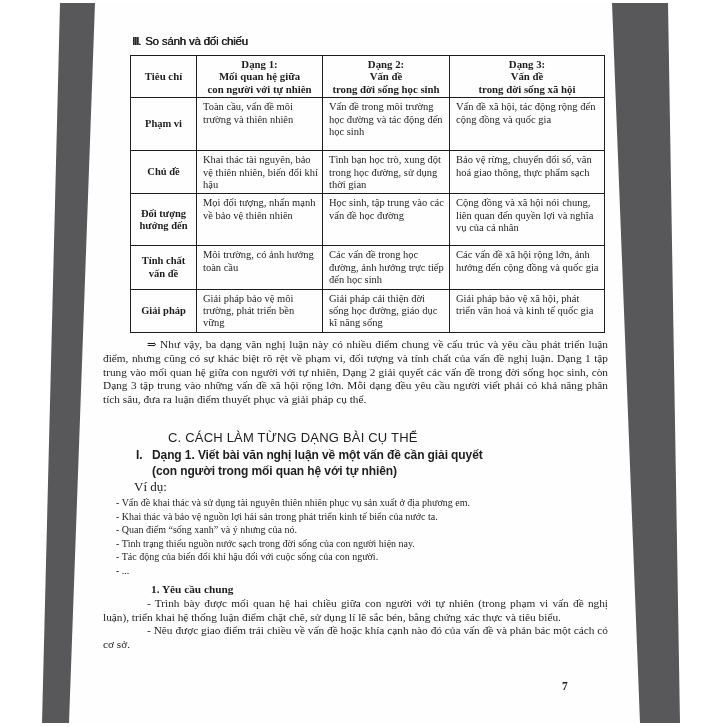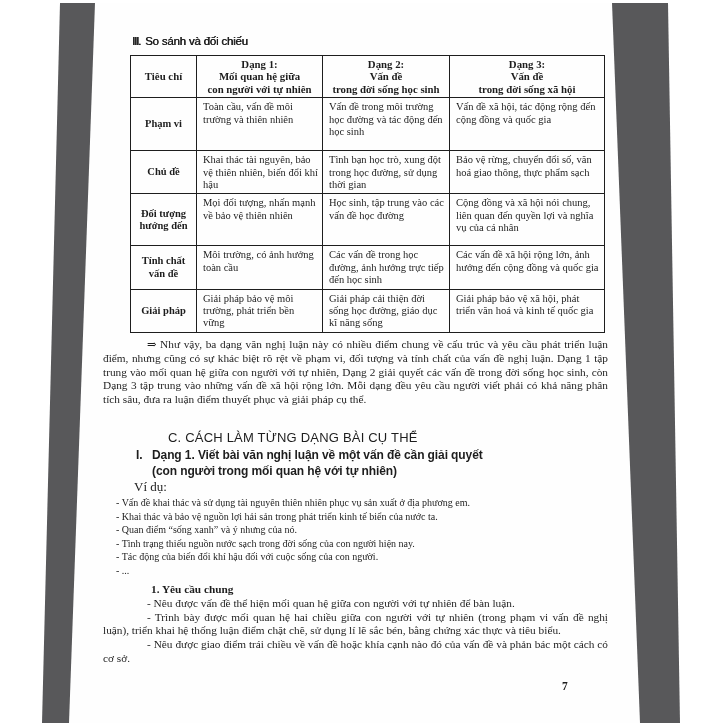--- a/index.html
+++ b/index.html
@@ -140,21 +140,20 @@
       <div>- Khai thác và bảo vệ nguồn lợi hải sản trong phát triển kinh tế biển của nước ta.</div>
       <div>- Quan điểm “sống xanh” và ý nhưng của nó.</div>
       <div>- Tình trạng thiếu nguồn nước sạch trong đời sống của con người hiện nay.</div>
       <div>- Tác động của biến đổi khí hậu đối với cuộc sống của con người.</div>
       <div>- ...</div>
     </div>
 
     <div class="req-title">1. Yêu cầu chung</div>
 
     <div class="reqs">
-      <p>- Nêu được vấn đề thể hiện mối quan hệ giữa con người với tự nhiên để bàn luận.</p>
       <p>- Trình bày được mối quan hệ hai chiều giữa con người với tự nhiên (trong phạm vi vấn đề nghị luận), triển khai hệ thống luận điểm chặt chẽ, sử dụng lí lẽ sắc bén, bằng chứng xác thực và tiêu biểu.</p>
       <p>- Nêu được giao điểm trái chiều về vấn đề hoặc khía cạnh nào đó của vấn đề và phản bác một cách có cơ sở.</p>
     </div>
 
     <div class="pageno">7</div>
 
   </div>
 </div>
 
 </body></html>

